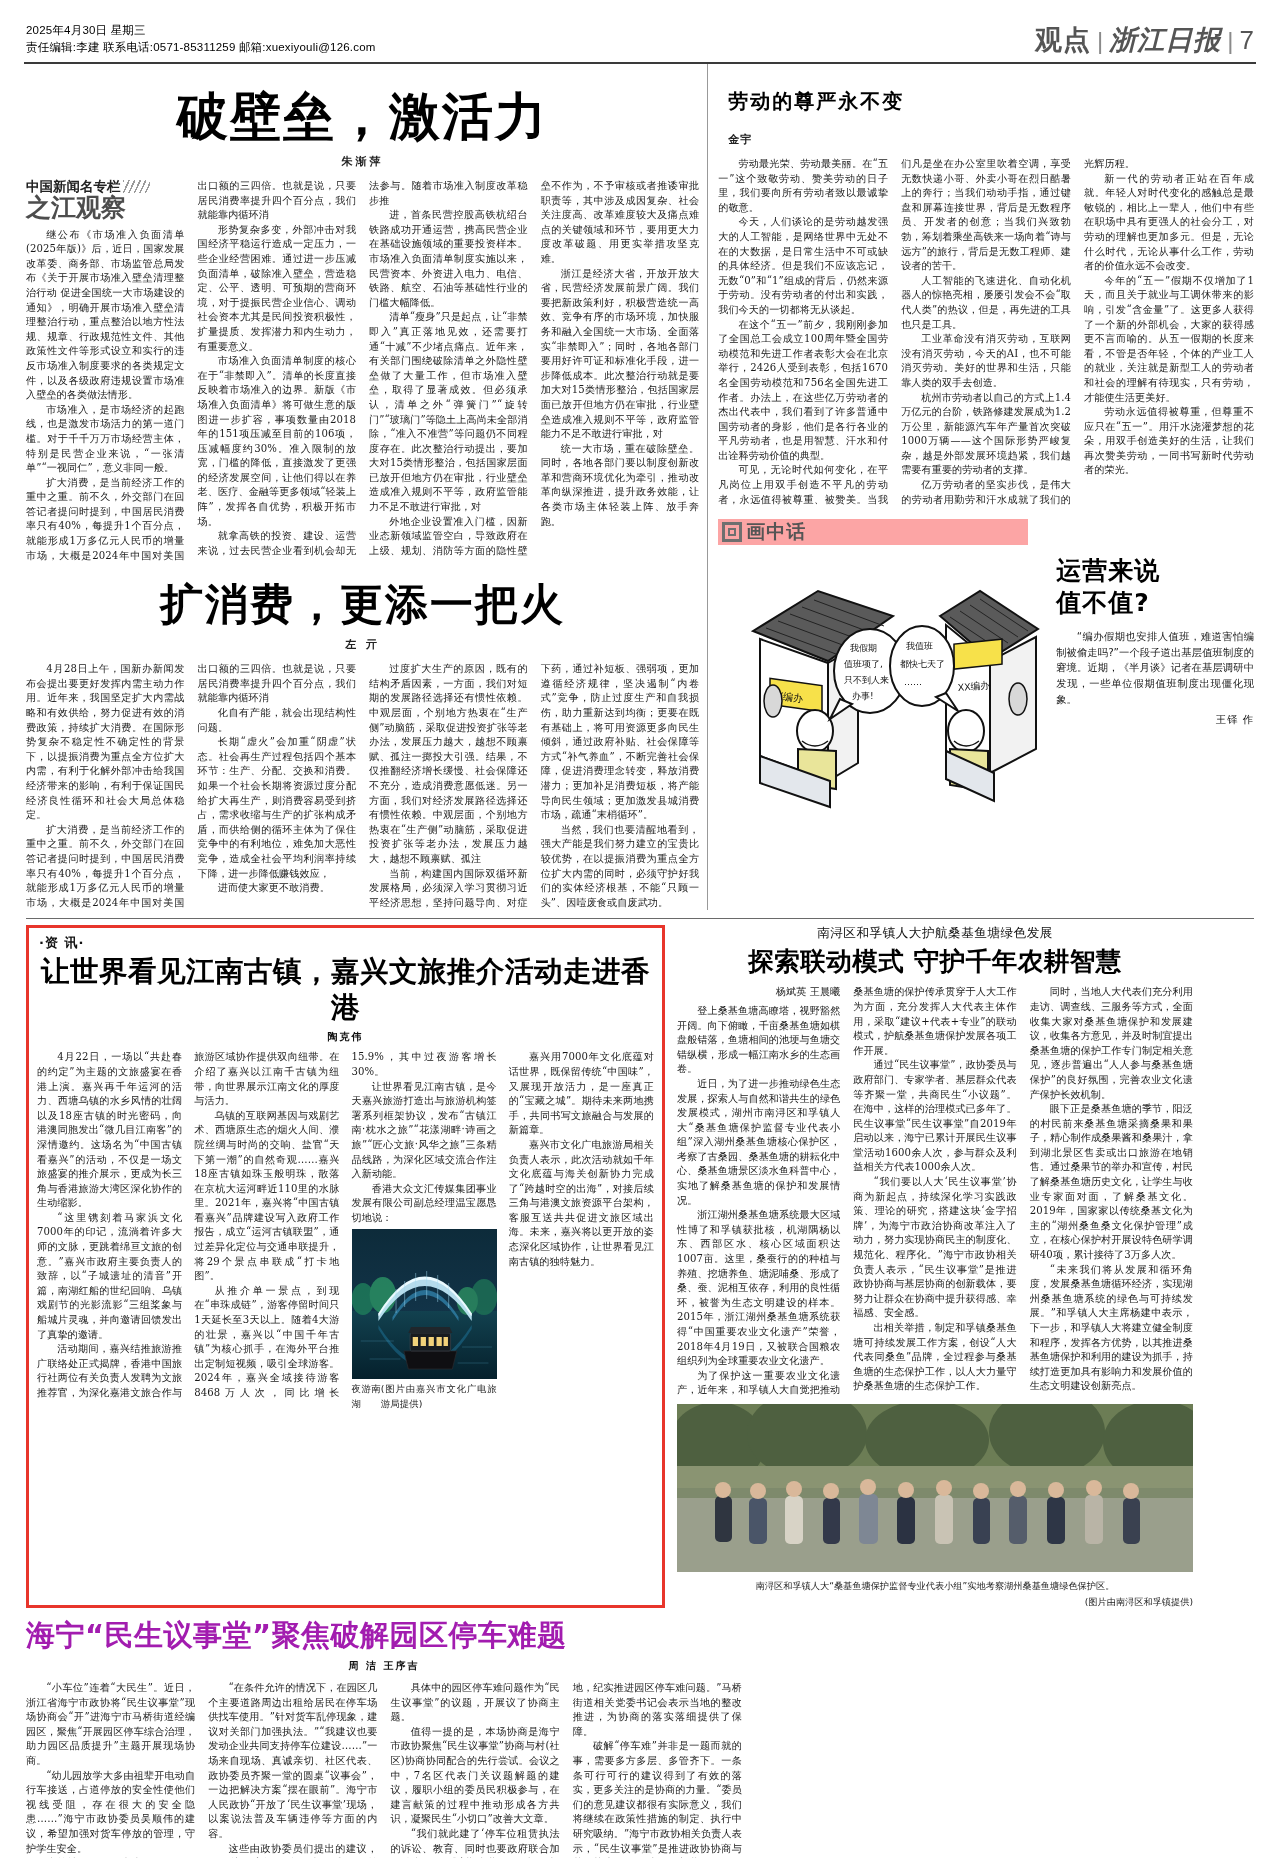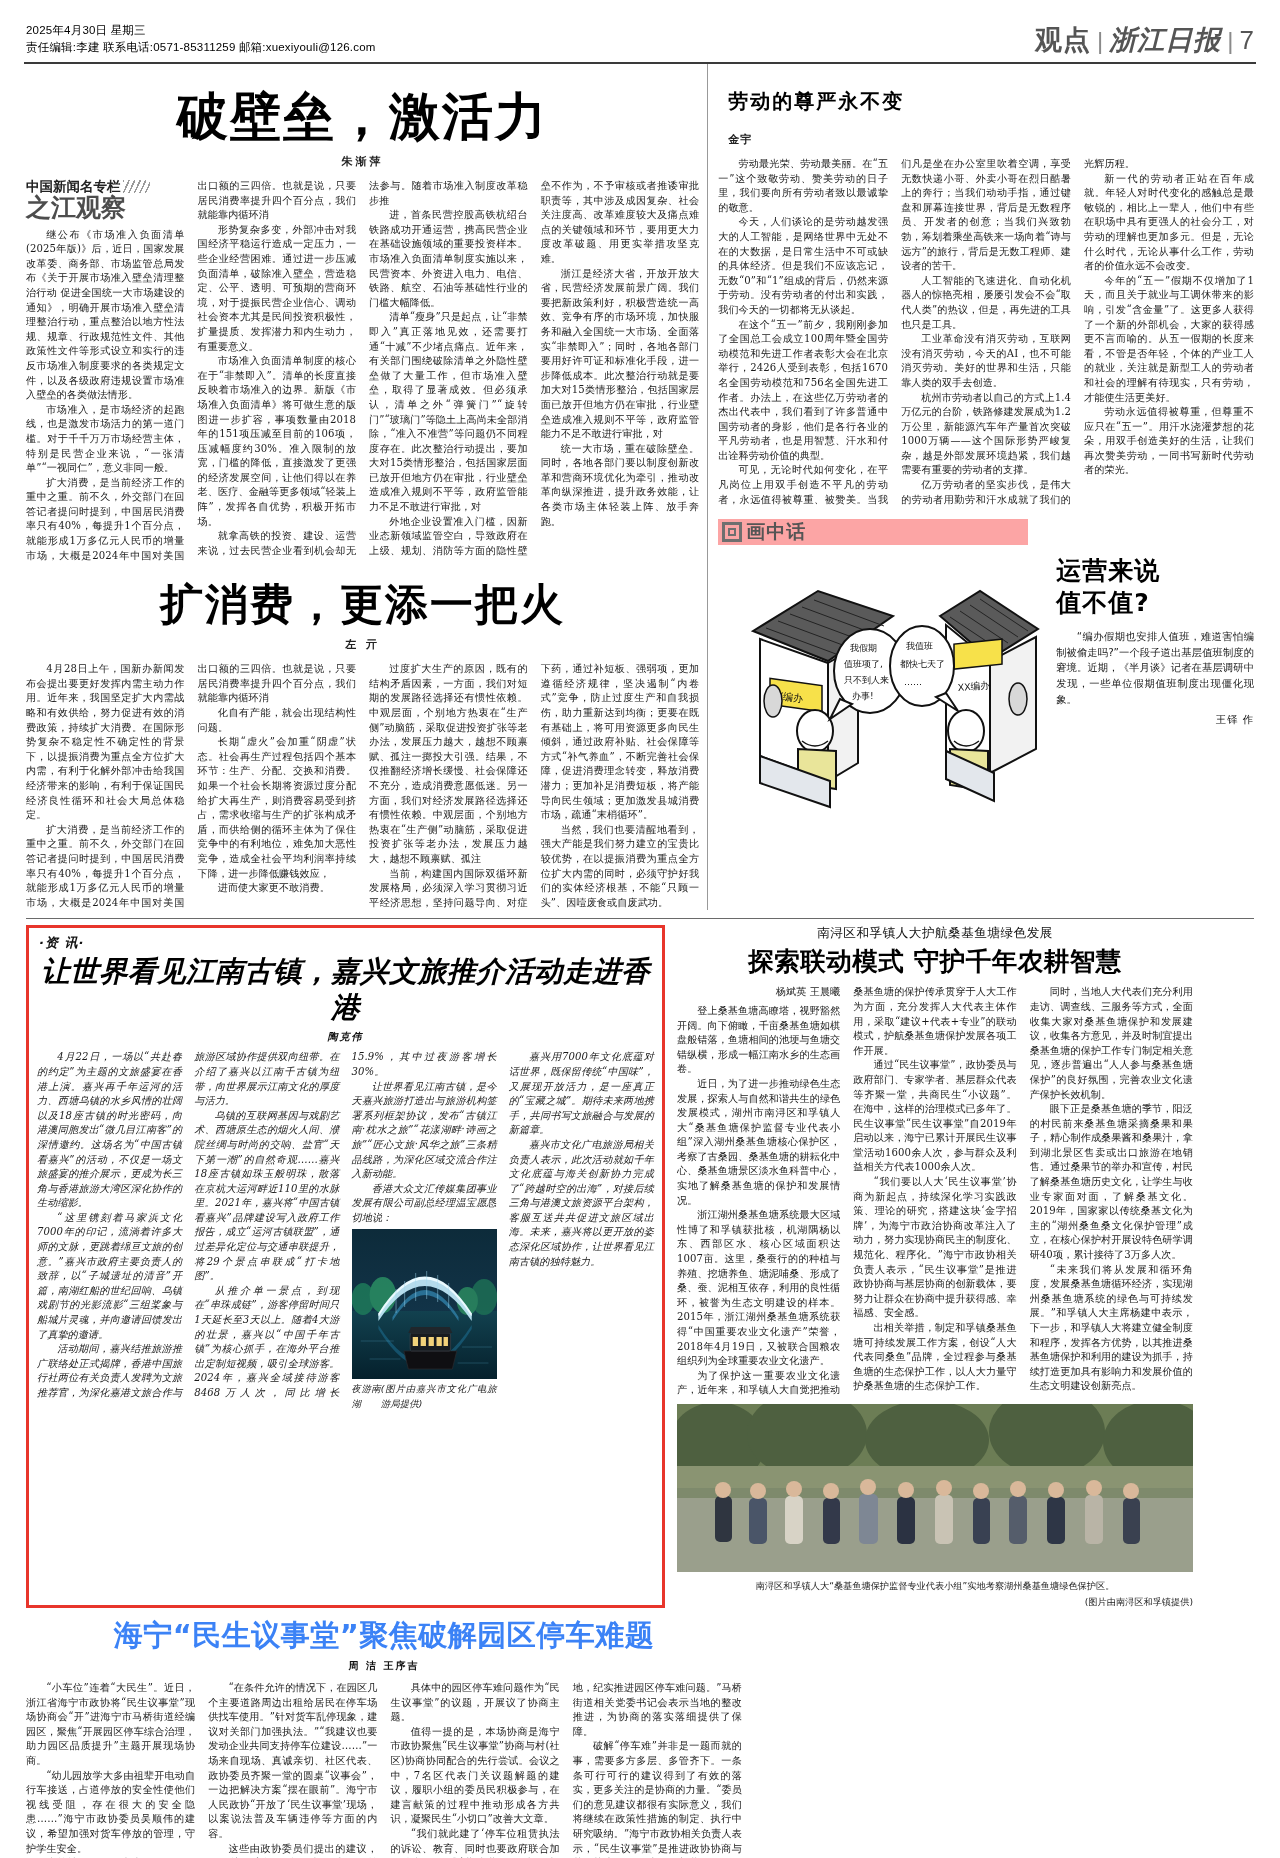--- a/index.html
+++ b/index.html
@@ -55,34 +55,34 @@
   .hzh-right{flex:1;padding-left:8px;}
   .hzh-title{font-family:"DejaVu Sans",sans-serif;font-weight:bold;font-size:25px;line-height:32px;letter-spacing:1px;color:#000;margin-top:4px;}
   .hzh-para{font-family:"DejaVu Sans",sans-serif;font-size:10.3px;line-height:15.6px;text-indent:2em;margin-top:10px;text-align:justify;color:#1b1b1b}
   .hzh-sign{text-align:right;font-family:"DejaVu Sans",sans-serif;font-size:10.3px;margin-top:6px;letter-spacing:1px}
 
   
   .mid-rule{height:1px;background:#6a6a6a;margin:8px 10px 0 10px;}
 
   
   .redwrap{display:flex;padding:0 10px;box-sizing:border-box;margin-top:6px;}
-  .redbox{width:639px;border:3px solid #e8352b;box-sizing:border-box;padding:6px 8px 8px 8px;position:relative;font-style:italic;}
+  .redbox{width:639px;border:3px solid #e8352b;box-sizing:border-box;padding:6px 8px 8px 8px;position:relative;}
   .zixun{font-family:"DejaVu Sans",sans-serif;font-weight:bold;font-size:13px;color:#111;letter-spacing:1px;margin:0 0 2px 2px}
   .feat-title{font-family:"DejaVu Sans",sans-serif;font-weight:bold;font-size:28.5px;line-height:36px;letter-spacing:.5px;color:#000;text-align:center;}
   .feat-by{text-align:center;font-size:10px;font-family:"DejaVu Sans",sans-serif;font-weight:bold;margin:4px 0 6px 0;letter-spacing:2px}
   .photo{background:#123;position:relative;overflow:hidden}
   .cap{font-family:"DejaVu Sans",sans-serif;font-size:9.4px;color:#222;margin-top:3px;display:flex;justify-content:space-between}
 
   .rightcol-bottom{width:528px;box-sizing:border-box;padding-left:12px;}
   .rb-kicker{font-family:"DejaVu Sans",sans-serif;font-size:12.6px;color:#111;letter-spacing:.5px;text-align:center;margin-bottom:3px}
   .rb-title{font-family:"DejaVu Sans",sans-serif;font-weight:bold;font-size:25.5px;line-height:32px;letter-spacing:.5px;color:#000;text-align:center;margin-bottom:8px}
 
   
   .bl-wrap{padding:0 10px;box-sizing:border-box;margin-top:8px;width:736px;}
-  .bl-title{font-family:"DejaVu Sans",sans-serif;font-weight:bold;font-size:29px;line-height:38px;letter-spacing:.5px;text-align:center;color:#3b82f6;}
+  .bl-title{font-family:"DejaVu Sans",sans-serif;font-weight:bold;font-size:29px;line-height:38px;letter-spacing:.5px;text-align:left;color:#a21caf;}
   .bl-by{text-align:center;font-size:10px;font-family:"DejaVu Sans",sans-serif;font-weight:bold;margin:5px 0 8px 0;letter-spacing:2px}
 
   .photoblock{position:relative;}
   .photo-cap{font-family:"DejaVu Sans",sans-serif;font-size:9.2px;color:#222;text-align:center;line-height:13px;margin-top:3px}
 </style>
 </head>
 <body>
 
 <div class="page">
 

